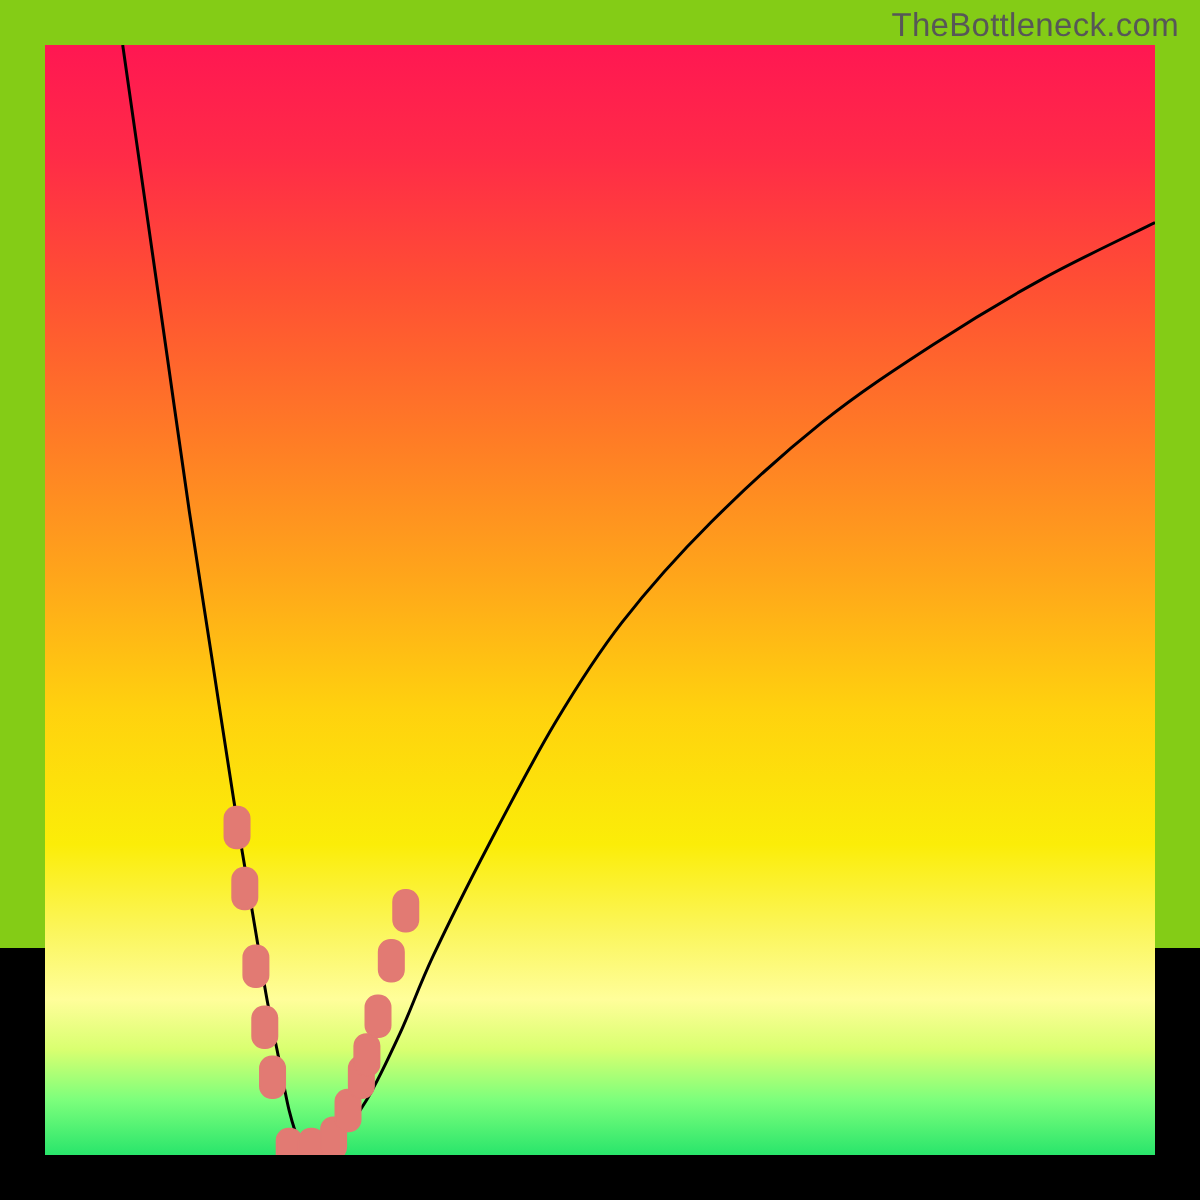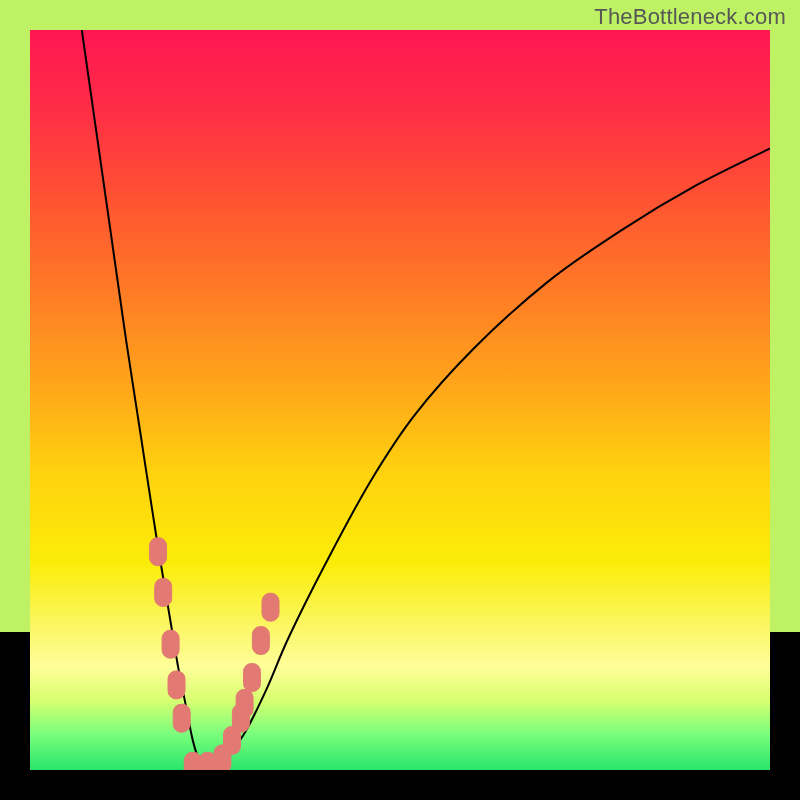--- a/index.html
+++ b/index.html
@@ -10,21 +10,21 @@
     overflow: hidden;
     background: #000;
     font-family: Arial, Helvetica, sans-serif;
   }
   .frame {
     position: absolute;
     left: 0;
     top: 0;
     width: 800px;
     height: 632px;
-    background: #bef264;
+    background: #84cc16;
   }
   .plot-area {
     position: absolute;
     left: 30px;
     top: 30px;
     width: 740px;
     height: 740px;
     overflow: hidden;
   }
   .gradient-bg {

